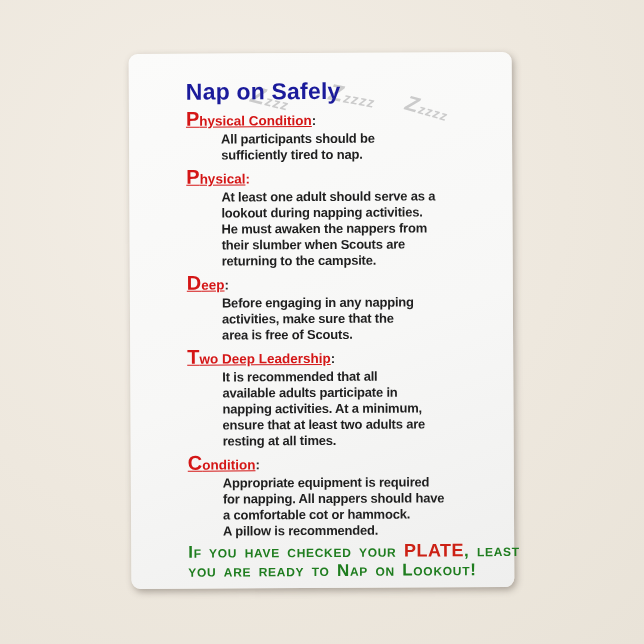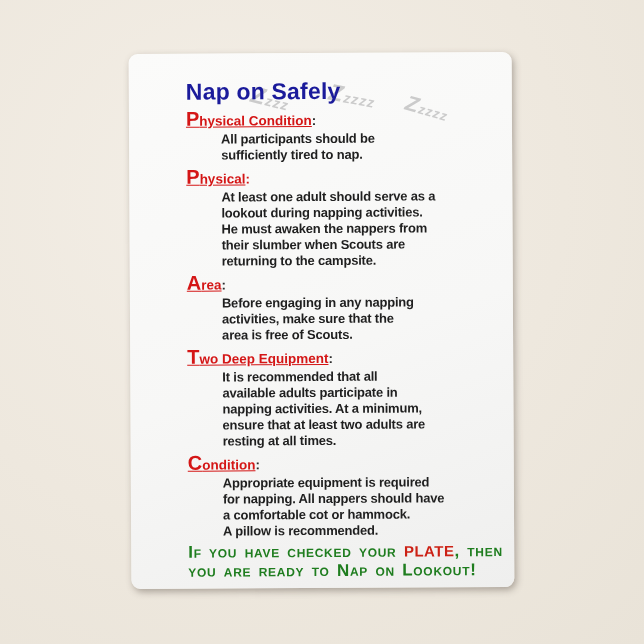--- a/index.html
+++ b/index.html
@@ -38,21 +38,21 @@
   .body-lines{margin:1px 0 0 35px;}
   .body-line{
     font-size:13px;line-height:16px;font-weight:bold;color:#1f1f1f;
     letter-spacing:-0.2px;white-space:nowrap;
   }
   .footer{
     margin-top:3px;font-variant:small-caps;font-weight:bold;
     color:#1f7d1f;font-size:17px;line-height:19px;
     letter-spacing:0.7px;word-spacing:2px;white-space:nowrap;
   }
-  .plate{color:#cc2115;font-size:15px;font-variant:normal;letter-spacing:0.5px;}
+  .plate{color:#cc2115;font-size:18px;font-variant:normal;letter-spacing:0.5px;}
 </style>
 </head>
 <body>
 
 <div class="card">
 
   <span class="zz z1">Zzzz</span>
   <span class="zz z2">Zzzzz</span>
   <span class="zz z3">Zzzzz</span>
 
@@ -68,43 +68,43 @@
 
     <div class="heading"><span class="hword">Physical</span><span style="color:#d41616">:</span></div>
     <div class="body-lines">
       <div class="body-line">At least one adult should serve as a</div>
       <div class="body-line">lookout during napping activities.</div>
       <div class="body-line">He must awaken the nappers from</div>
       <div class="body-line">their slumber when Scouts are</div>
       <div class="body-line">returning to the campsite.</div>
     </div>
 
-    <div class="heading"><span class="hword">Area</span><span style="color:#2b2b2b">:</span></div>
+    <div class="heading"><span class="hword">Deep</span><span style="color:#2b2b2b">:</span></div>
     <div class="body-lines">
       <div class="body-line">Before engaging in any napping</div>
       <div class="body-line">activities, make sure that the</div>
       <div class="body-line">area is free of Scouts.</div>
     </div>
 
-    <div class="heading"><span class="hword">Two Deep Equipment</span><span style="color:#2b2b2b">:</span></div>
+    <div class="heading"><span class="hword">Two Deep Leadership</span><span style="color:#2b2b2b">:</span></div>
     <div class="body-lines">
       <div class="body-line">It is recommended that all</div>
       <div class="body-line">available adults participate in</div>
       <div class="body-line">napping activities. At a minimum,</div>
       <div class="body-line">ensure that at least two adults are</div>
       <div class="body-line">resting at all times.</div>
     </div>
 
     <div class="heading"><span class="hword">Condition</span><span style="color:#2b2b2b">:</span></div>
     <div class="body-lines">
       <div class="body-line">Appropriate equipment is required</div>
       <div class="body-line">for napping. All nappers should have</div>
       <div class="body-line">a comfortable cot or hammock.</div>
       <div class="body-line">A pillow is recommended.</div>
     </div>
 
     <div class="footer">
-      <div><span>If you have checked your </span><span class="plate">PLATE</span><span>, then</span></div>
+      <div><span>If you have checked your </span><span class="plate">PLATE</span><span>, least</span></div>
       <div><span>you are ready to </span><span>Nap on Lookout!</span></div>
     </div>
 
   </div>
 </div>
 
 </body></html>

